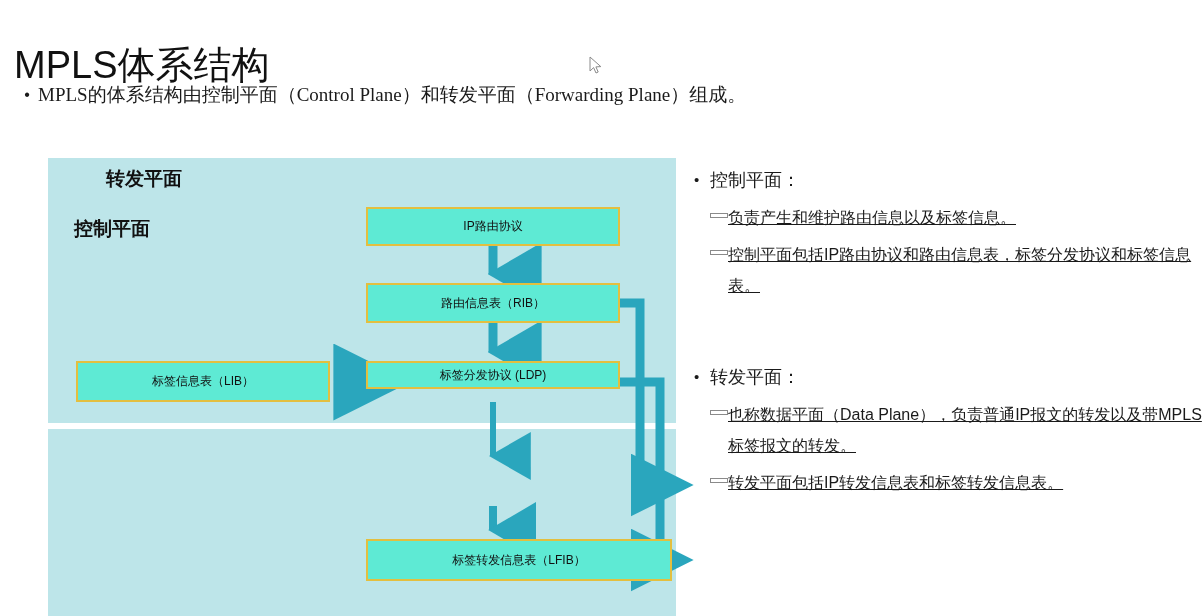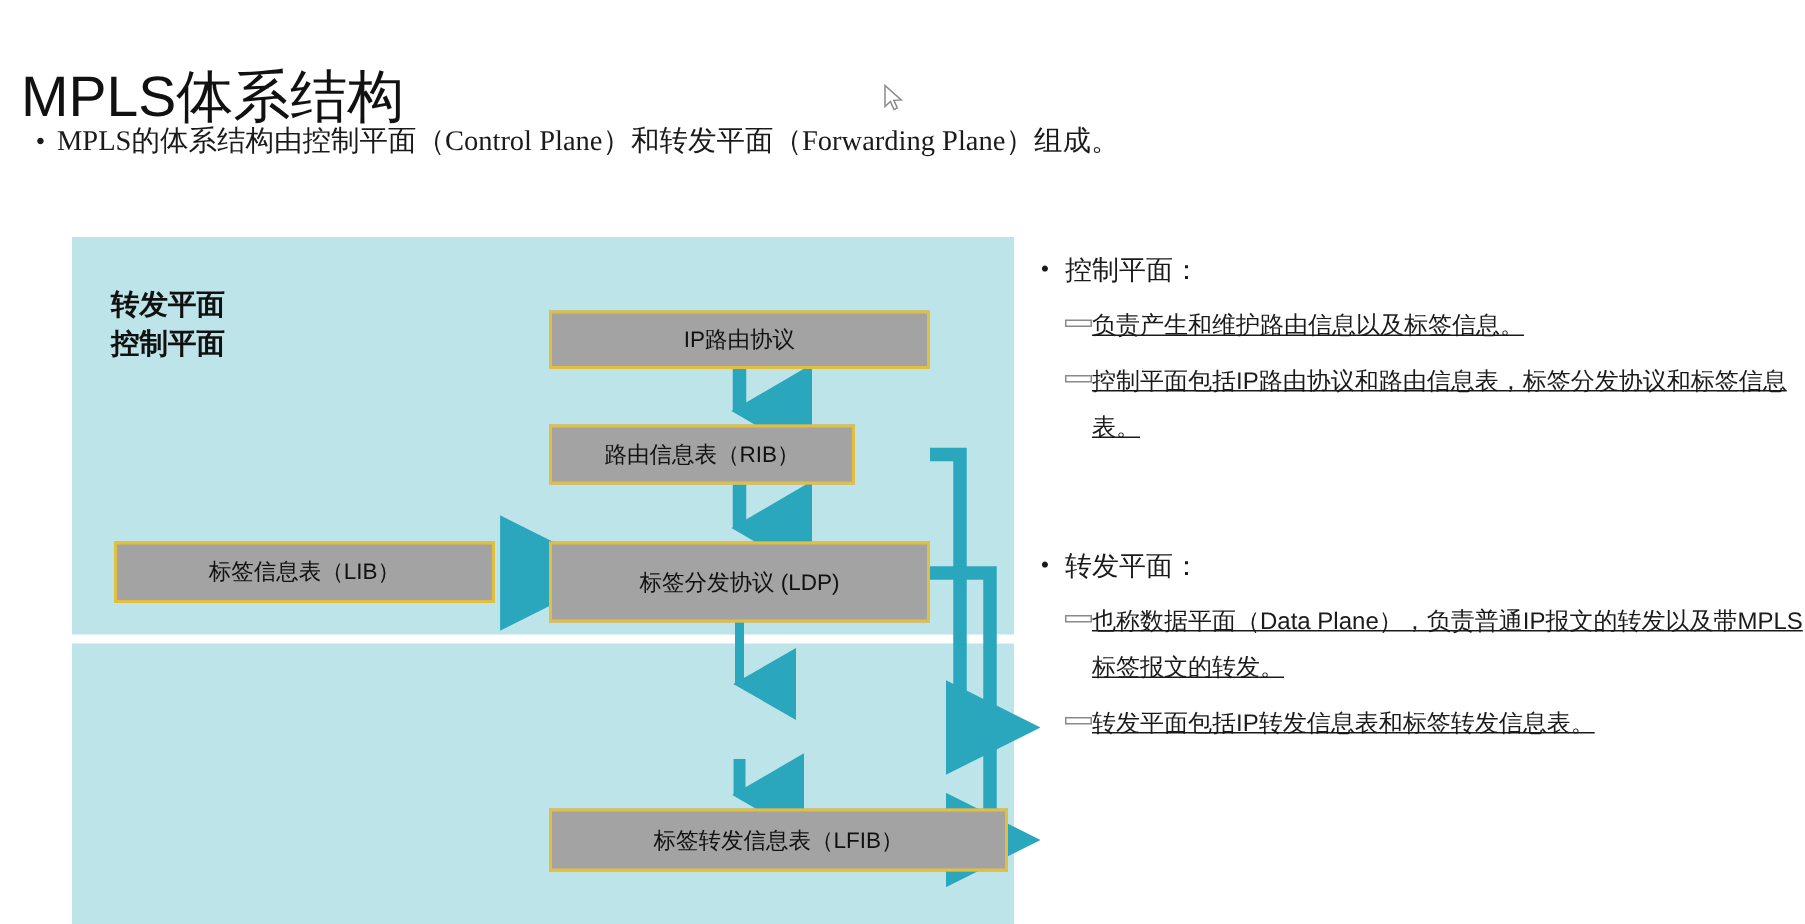--- a/index.html
+++ b/index.html
@@ -80,39 +80,39 @@
   }
   .plane-label {
     position: absolute;
     left: 26px;
     font-size: 19px;
     font-weight: bold;
     color: #111111;
     white-space: nowrap;
   }
   #control-plane-label { top: 14px; margin-top: 44px; }
-  #forwarding-plane-label { top: 32px; }
+  #forwarding-plane-label { top: 8px; margin-left: 32px; }
 
   
   .node-box {
     position: absolute;
-    background: #a3a3a3;
+    background: #5eead4;
     border: 2px solid #e3bf3f;
     box-sizing: border-box;
     display: flex;
     align-items: center;
     justify-content: center;
-    font-size: 15px;
+    font-size: 12px;
     color: #111111;
     white-space: nowrap;
   }
   #node-ip-routing   { left: 318px; top: 49px;  width: 254px; height: 39px; }
-  #node-rib          { left: 318px; top: 125px; width: 204px; height: 40px; }
+  #node-rib          { left: 318px; top: 125px; width: 254px; height: 40px; }
   #node-lib          { left: 28px;  top: 203px; width: 254px; height: 41px; }
-  #node-ldp          { left: 318px; top: 203px; width: 254px; height: 54px; }
+  #node-ldp          { left: 318px; top: 203px; width: 254px; height: 28px; }
   #node-fib          { left: 318px; top: 307px; width: 254px; height: 41px; }
   #node-lfib         { left: 318px; top: 381px; width: 306px; height: 42px; }
 
   
   #connectors {
     position: absolute;
     left: 0;
     top: 0;
     width: 628px;
     height: 458px;

